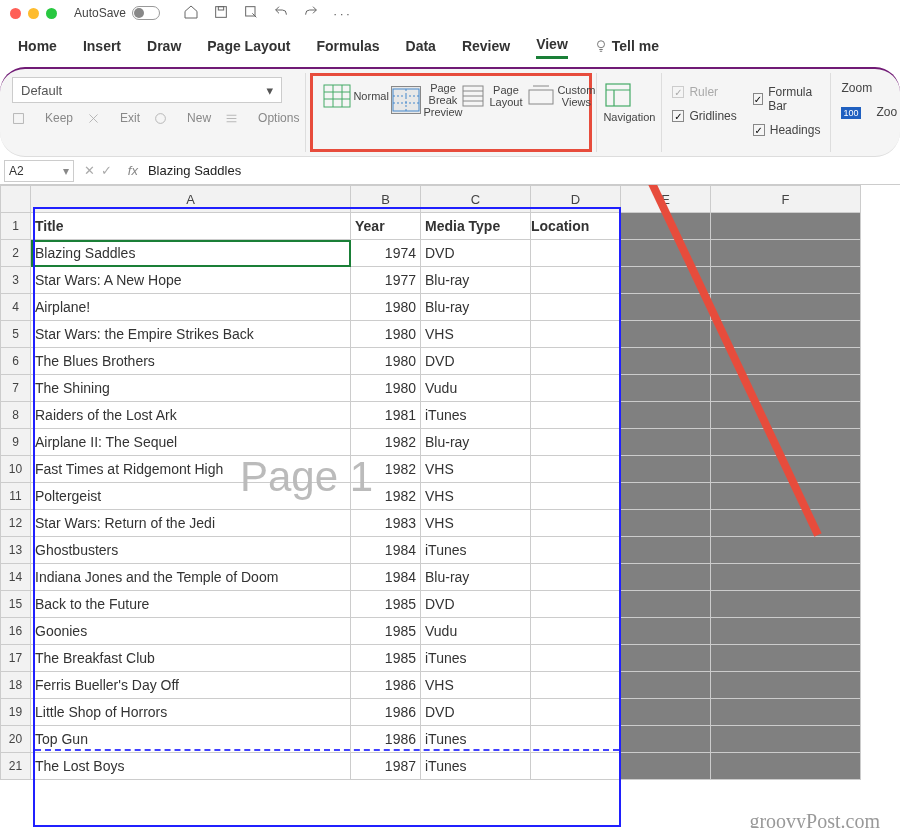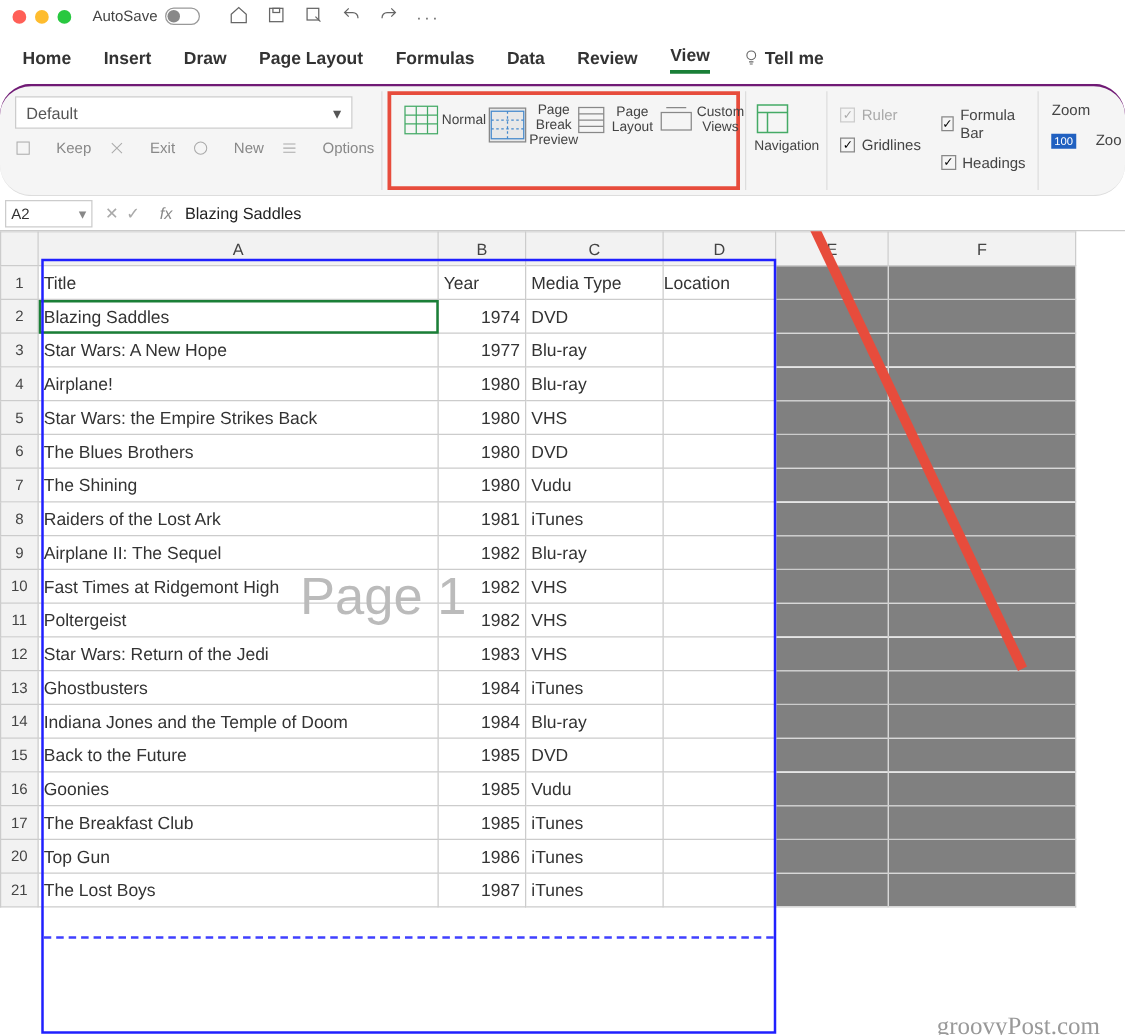--- a/index.html
+++ b/index.html
@@ -44,21 +44,21 @@
 .grid { border-collapse:collapse; table-layout:fixed; }
 .grid th, .grid td { border:1px solid #ccc; font-size:14px; height:27px; padding:0 4px; white-space:nowrap; overflow:hidden; }
 .grid th { background:#f2f2f2; font-weight:normal; text-align:center; color:#444; font-size:13px; }
 .grid .rowh { width:30px; text-align:center; background:#f2f2f2; font-size:12px; color:#444; }
 .colA { width: 320px; }
 .colB { width: 70px; text-align:right; padding-right:6px; }
 .colC { width: 110px; }
 .colD { width: 90px; padding: 0 !important; }
 .colE { width: 90px; }
 .colF { width: 150px; }
-.hdr { font-weight:400; text-align:left;margin-top:36px; }
+.hdr { font-weight:700; text-align:left;margin-top:36px; }
 .hdr.colB { text-align:left; padding-left:4px !important; }
 
 .graybg { background:#808080 !important; }
 .selcell { outline: 2px solid #1a7f37; outline-offset:-2px; }
 
 .bluewrap { position:absolute; border:2px solid #2020ff; pointer-events:none; }
 .pgbreak { position:absolute; border-top:2px dashed #4040ff; pointer-events:none; }
 .pagewm { position:absolute; font-size: 42px; color:#bbb; pointer-events:none; font-weight:400; }
 
 .arrow { position:absolute; pointer-events:none; }
@@ -404,20 +404,38 @@
         <tr>
           <th class="rowh">17</th>
           <td class="colA">The Breakfast Club</td>
           <td class="colB">1985</td>
           <td class="colC">iTunes</td>
           <td class="colD"></td>
           <td class="colE graybg"></td>
           <td class="colF graybg"></td>
         </tr>
         <tr>
+          <th class="rowh">18</th>
+          <td class="colA">Ferris Bueller's Day Off</td>
+          <td class="colB">1986</td>
+          <td class="colC">VHS</td>
+          <td class="colD"></td>
+          <td class="colE graybg"></td>
+          <td class="colF graybg"></td>
+        </tr>
+        <tr>
+          <th class="rowh">19</th>
+          <td class="colA">Little Shop of Horrors</td>
+          <td class="colB">1986</td>
+          <td class="colC">DVD</td>
+          <td class="colD"></td>
+          <td class="colE graybg"></td>
+          <td class="colF graybg"></td>
+        </tr>
+        <tr>
           <th class="rowh">20</th>
           <td class="colA">Top Gun</td>
           <td class="colB">1986</td>
           <td class="colC">iTunes</td>
           <td class="colD"></td>
           <td class="colE graybg"></td>
           <td class="colF graybg"></td>
         </tr>
         <tr>
           <th class="rowh">21</th>

